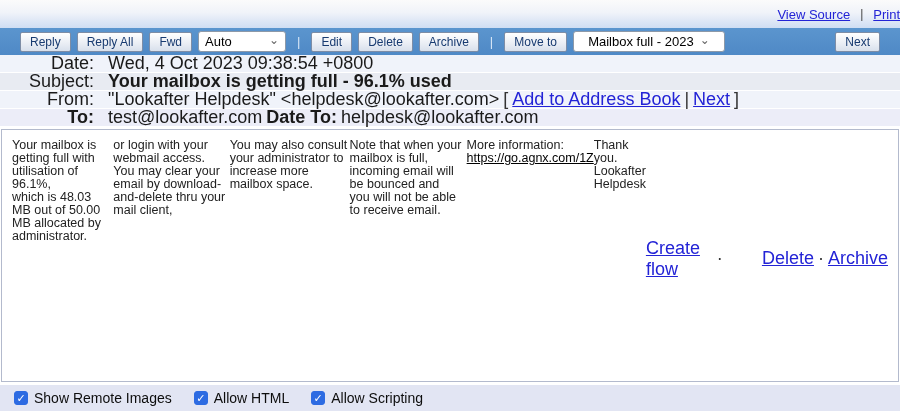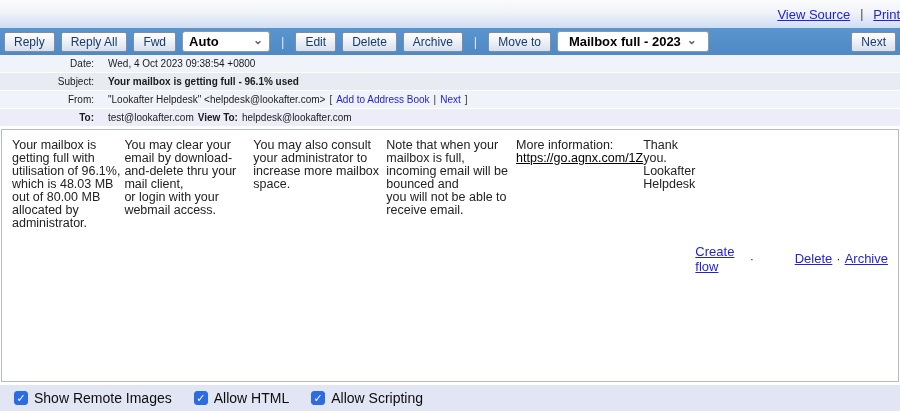--- a/index.html
+++ b/index.html
@@ -7,56 +7,56 @@
     font-family: "Liberation Sans", sans-serif; }
 
   
   .top-band { height: 28px; background: linear-gradient(to bottom, #fbfbfb 0%, #f0f3f9 45%, #cfddf3 100%);
     display: flex; align-items: center; justify-content: flex-end; padding: 0 0; font-size: 13px; }
   .top-band a { color: #2323d6; text-decoration: underline; cursor: pointer; }
   .top-sep { color: #444; margin: 0 10px; font-size: 12px; }
 
   
   .toolbar { height: 27px; background: linear-gradient(to bottom, #5b95ce, #4f89c6);
-    display: flex; align-items: center; padding: 0 4px; gap: 6px; }
+    display: flex; align-items: center; padding: 0 20px; gap: 6px; }
   .tb-btn { background: linear-gradient(to bottom, #ffffff 0%, #e9edf4 60%, #d8e0ec 100%);
     border: 1px solid #7d8da6; border-radius: 2px; color: #173a70; font-size: 12px;
     font-family: "Liberation Sans", sans-serif; padding: 3px 9px; line-height: 1; cursor: pointer; }
   .tb-sep { color: #d7e6f6; font-size: 13px; margin: 0 5px; }
   .fake-select { background: #ffffff; border: 1px solid #8d99a8; border-radius: 3px; height: 21px;
     display: flex; align-items: center; justify-content: space-between; padding: 0 6px;
-    font-size: 13px; color: #000; cursor: pointer; font-weight: bold; }
+    font-size: 13px; color: #000; cursor: pointer; }
   .fake-select .chev { color: #666; font-size: 12px; margin-left: 6px; line-height: 0; transform: translateY(-2px); }
   .sel-auto { width: 88px; }
   .sel-mailbox { width: 152px; justify-content: center; }
   .tb-spacer { flex: 1; }
 
   
-  .hdr-row { height: 18px; display: flex; align-items: center; font-size: 10px;
+  .hdr-row { height: 18px; display: flex; align-items: center; font-size: 18px;
     border-bottom: 1px solid #ffffff; color: #1a1a1a; }
   .hdr-row .lbl { width: 108px; text-align: right; padding-right: 14px; flex: none; }
   .hdr-row .val { display: flex; align-items: center; gap: 4px; white-space: nowrap; }
   .row-date { background: #f0f3fa; }
   .row-subject { background: #e8ebf2; }
   .row-from { background: #f0f3fa; }
   .row-to { background: #ecedf8; }
   .row-subject .val, .row-to .lbl, .bold { font-weight: bold; }
-  .hdr-row a { color: #2323d6; cursor: pointer; }
+  .hdr-row a { color: #2323d6; text-decoration: underline; cursor: pointer; }
   .bracket { color: #333; }
   .row-to .val { font-weight: normal; }
 
   
   .body-panel { margin: 2px 1px 0 1px; height: 253px; border: 1px solid #b3bacd;
     background: #fff; padding: 9px 10px 6px 10px; display: flex; flex-direction: row;
     font-size: 12.5px; color: #222; }
   .msg-para { margin-bottom: 13px; }
   .msg-para div { line-height: 13px; }
   .msg-para a { color: #000000; text-decoration: underline; cursor: pointer; }
   .dotted-divider { margin-top: auto; border-top: 1px dotted #8d8d8d; height: 0; }
-  .action-links { padding: 7px 0 4px 0; font-size: 13px; display: flex; align-items: center; }
+  .action-links { padding: 7px 0 4px 0; font-size: 18px; display: flex; align-items: center; }
   .action-links a { color: #2323d6; text-decoration: underline; cursor: pointer; }
   .dot { color: #333; margin: 0 4px; }
   .action-gap { width: 48px; }
 
   
   .footer-bar { margin-top: 3px; height: 26px; background: #e2e5f3; display: flex;
     align-items: center; padding-left: 14px; font-size: 14px; color: #0d0d0d; }
   .cb-group { display: flex; align-items: center; margin-right: 22px; cursor: pointer; }
   .checkbox { width: 14px; height: 14px; background: #2d6be2; border: 1px solid #2d6be2;
     border-radius: 3px; color: #fff; font-size: 11px; line-height: 13px; text-align: center;
@@ -110,34 +110,34 @@
       <a>Add to Address Book</a>
       <span class="bracket">|</span>
       <a>Next</a>
       <span class="bracket">]</span>
     </span>
   </div>
   <div class="hdr-row row-to">
     <span class="lbl">To:</span>
     <span class="val">
       <span>test@lookafter.com</span>
-      <span class="bold">View To:</span>
+      <span class="bold">Date To:</span>
       <span>helpdesk@lookafter.com</span>
     </span>
   </div>
 </div>
 
 <div class="body-panel">
   <div class="msg-para">
     <div>Your mailbox is getting full with utilisation of 96.1%,</div>
-    <div>which is 48.03 MB out of 80.00 MB allocated by administrator.</div>
+    <div>which is 48.03 MB out of 50.00 MB allocated by administrator.</div>
   </div>
   <div class="msg-para">
+    <div>or login with your webmail access.</div>
     <div>You may clear your email by download-and-delete thru your mail client,</div>
-    <div>or login with your webmail access.</div>
   </div>
   <div class="msg-para">
     <div>You may also consult your administrator to increase more mailbox space.</div>
   </div>
   <div class="msg-para">
     <div>Note that when your mailbox is full, incoming email will be bounced and</div>
     <div>you will not be able to receive email.</div>
   </div>
   <div class="msg-para">
     <div>More information:</div>

